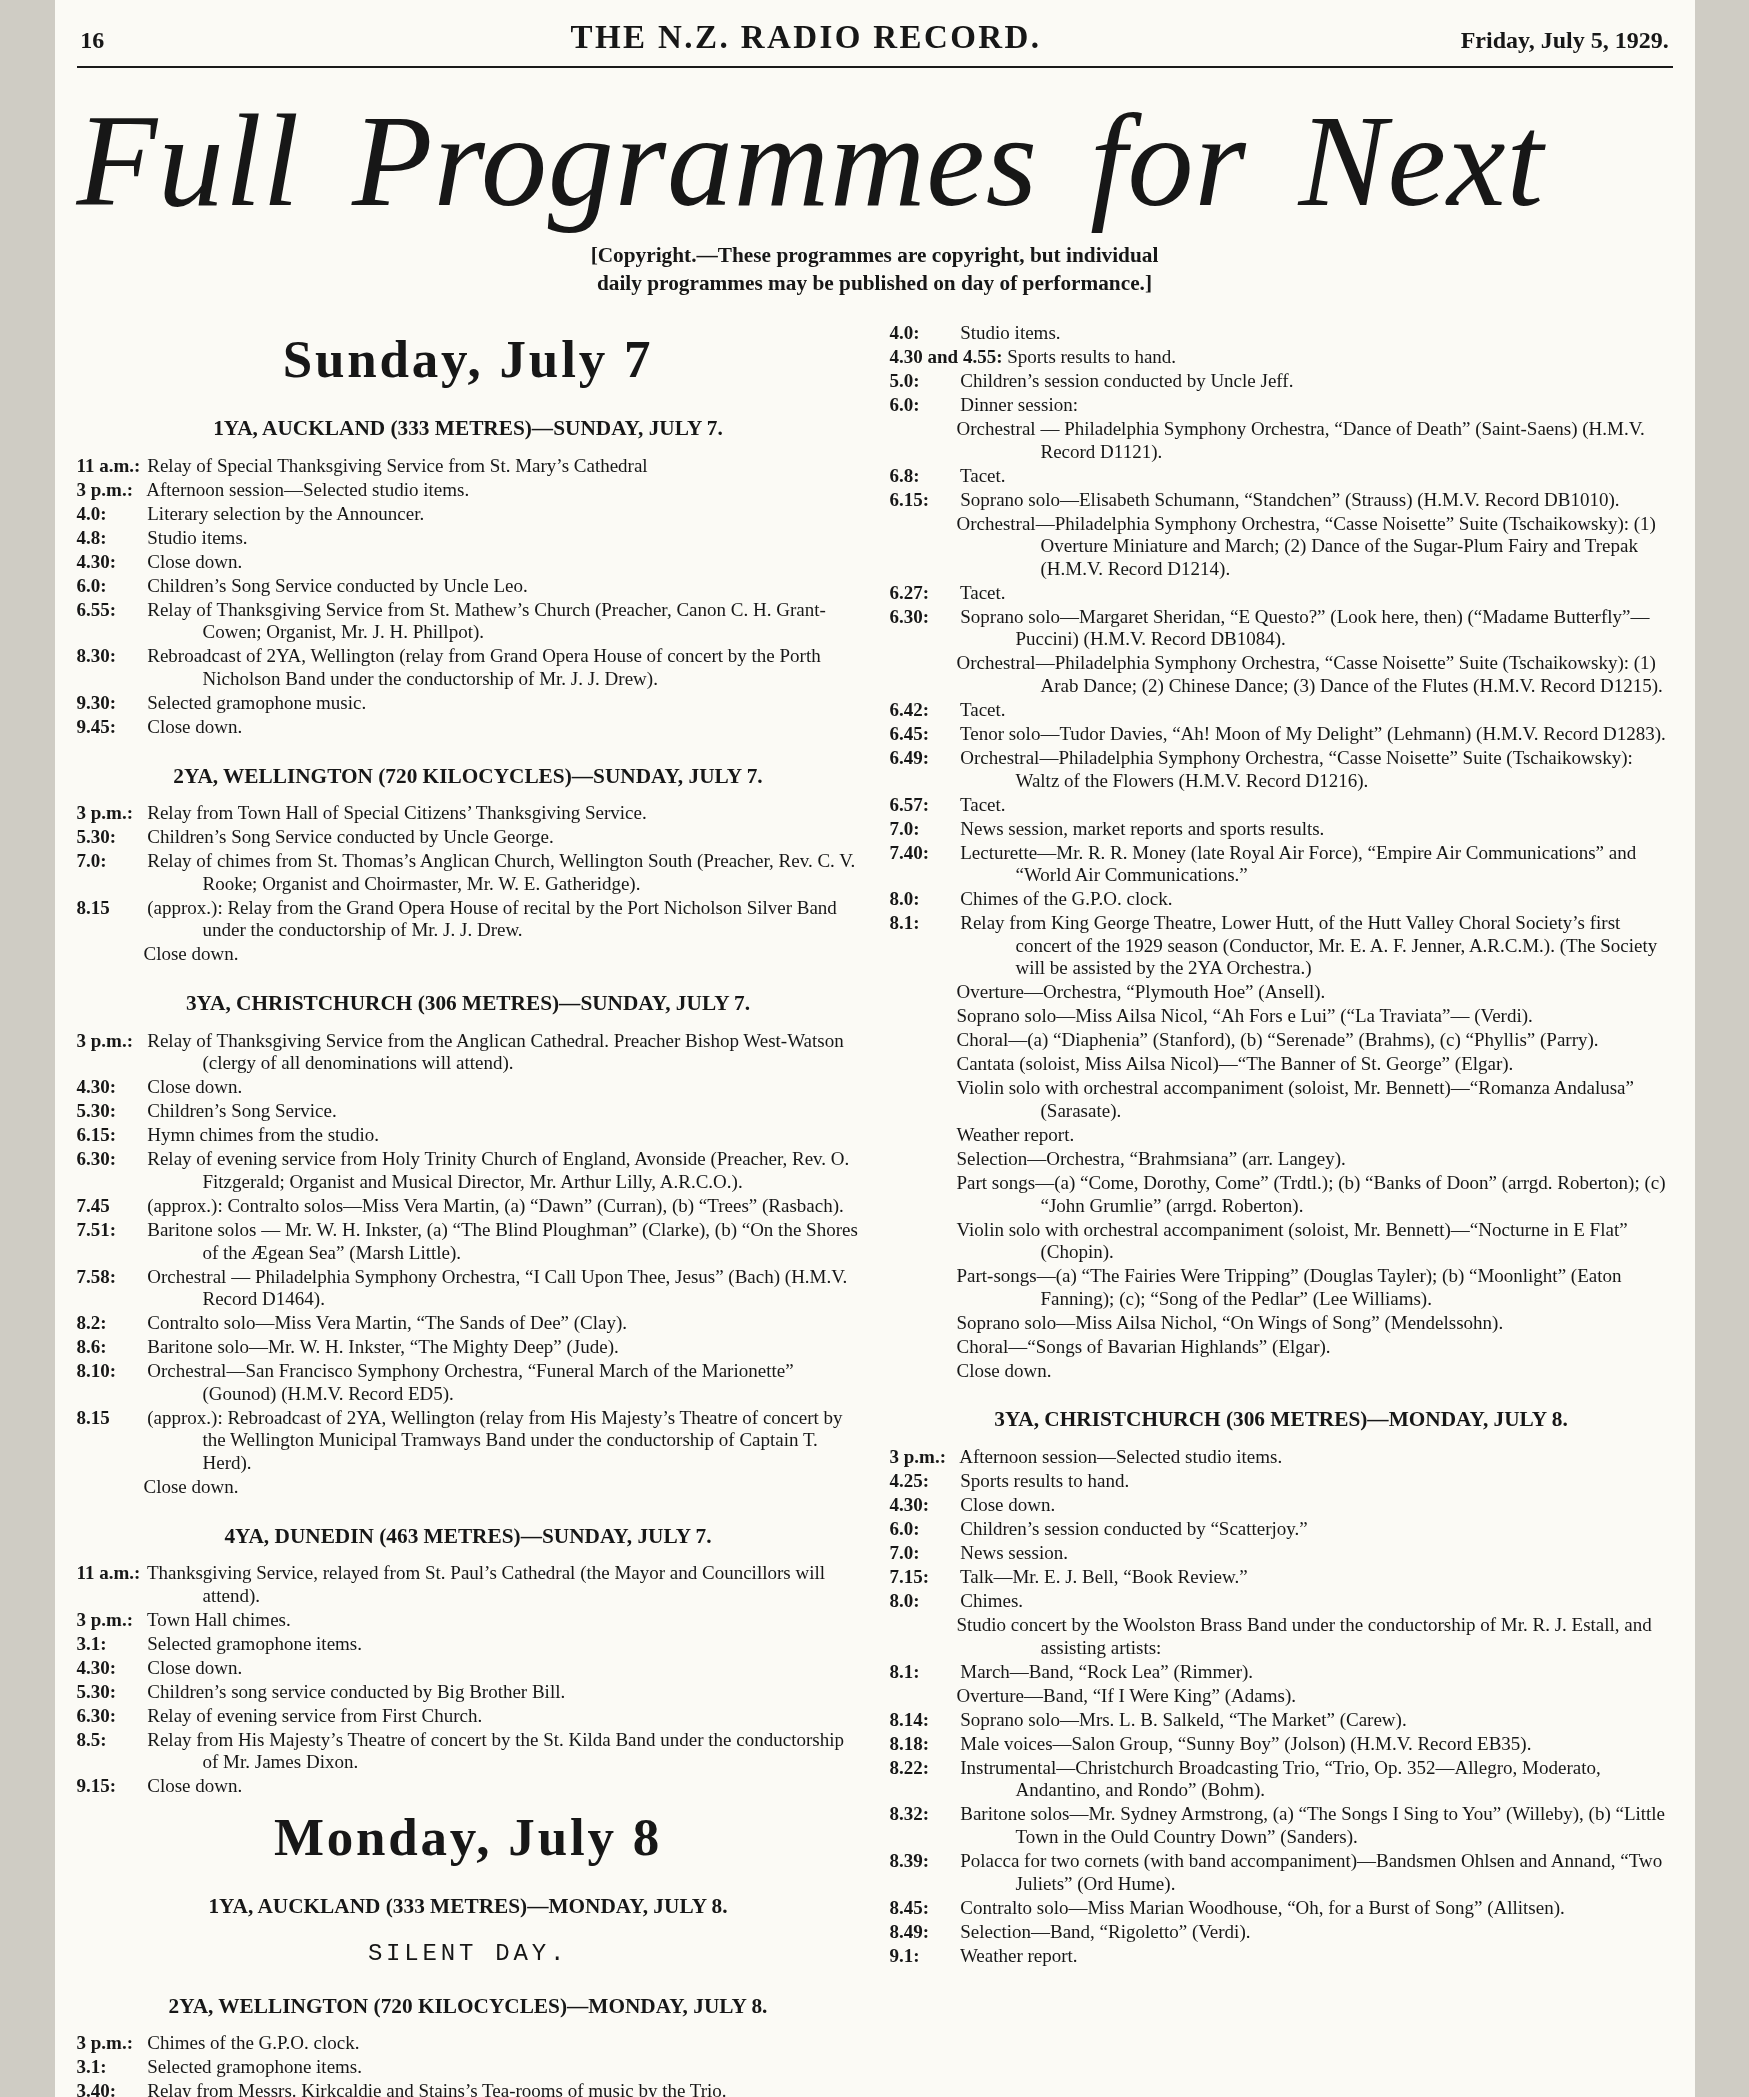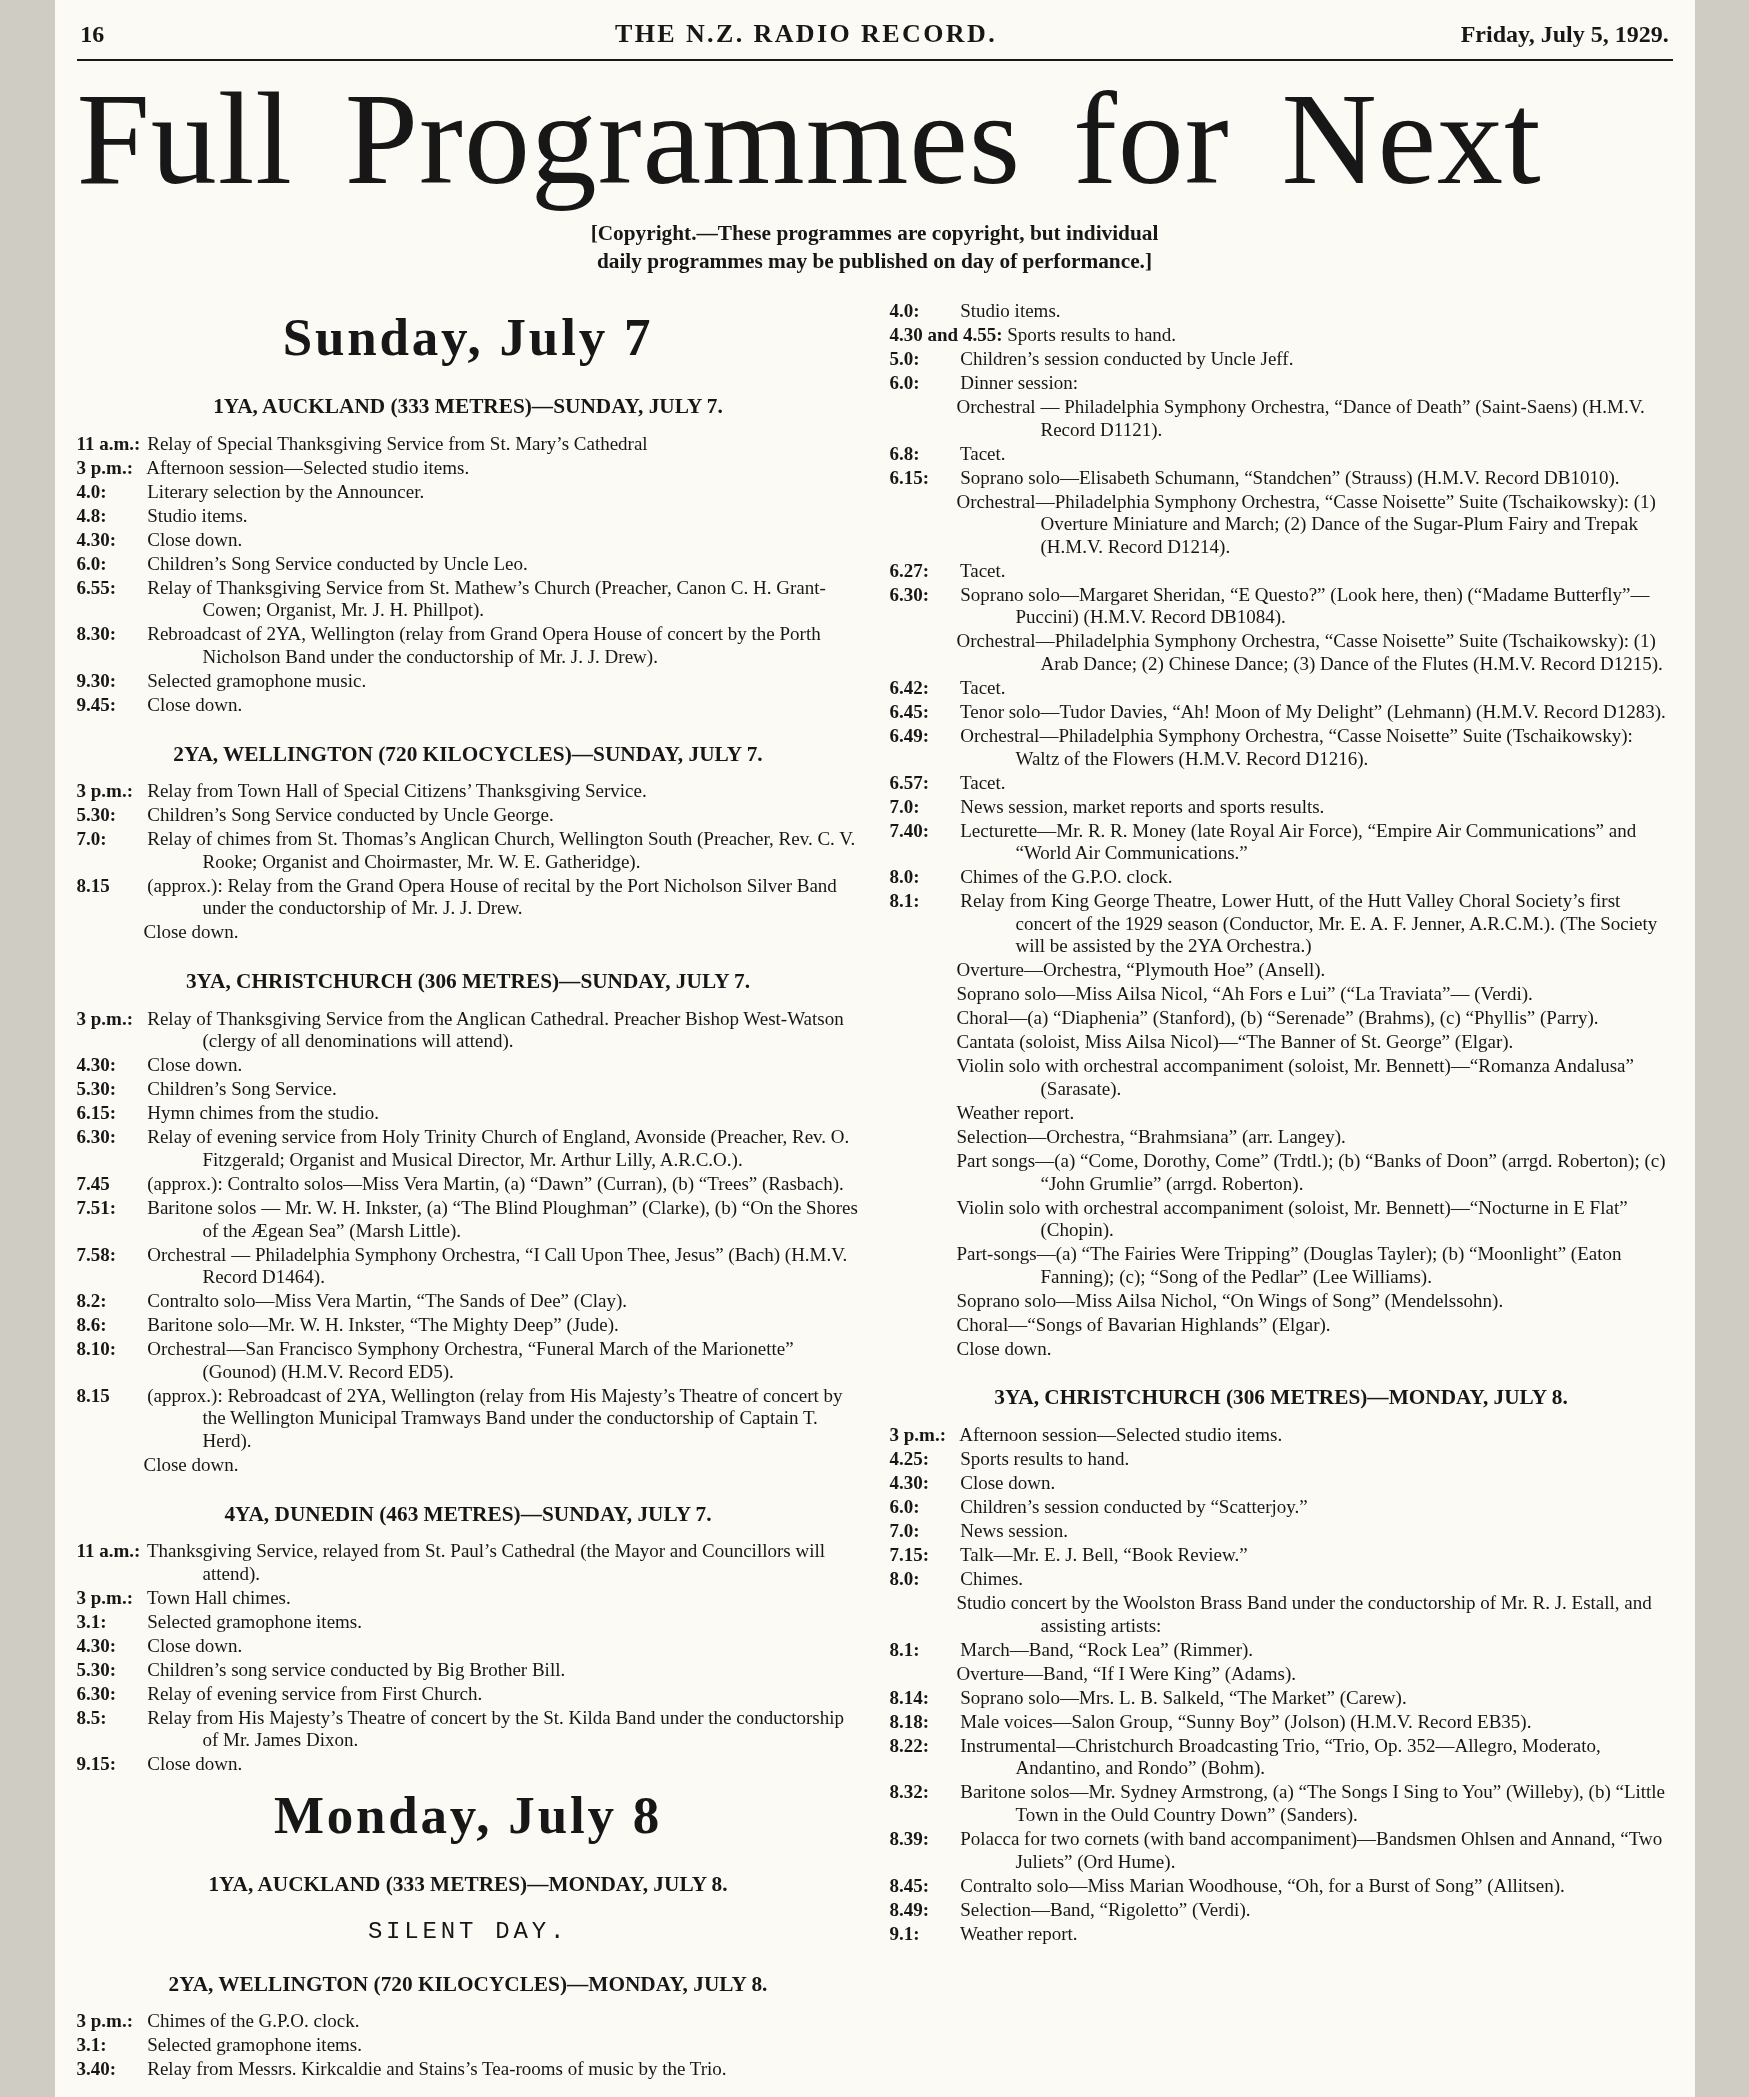--- a/index.html
+++ b/index.html
@@ -19,27 +19,28 @@
 
   .masthead {
     display: flex;
     justify-content: space-between;
     align-items: baseline;
     font-weight: bold;
     border-bottom: 2.4px solid #1a1a1a;
     padding: 7.6px 3.8px 10.4px 3.8px;
     font-size: 24px;
   }
-  .paper-title { letter-spacing: 2.4px; font-size: 26px; margin-left: 47px; }
+  .paper-title { letter-spacing: 2.4px; font-size: 33px; margin-left: 47px; }
 
   .headline {
+    font-style: italic;
     font-weight: normal;
     font-size: 132px;
     line-height: 1.02;
-    margin: 11px 0 0 0;
+    margin: 26px 0 0 0;
     white-space: nowrap;
     letter-spacing: 0.9px;
     word-spacing: 18px;
   }
 
   .copyright {
     font-weight: bold;
     font-size: 21.3px;
     line-height: 1.32;
     text-align: center;

